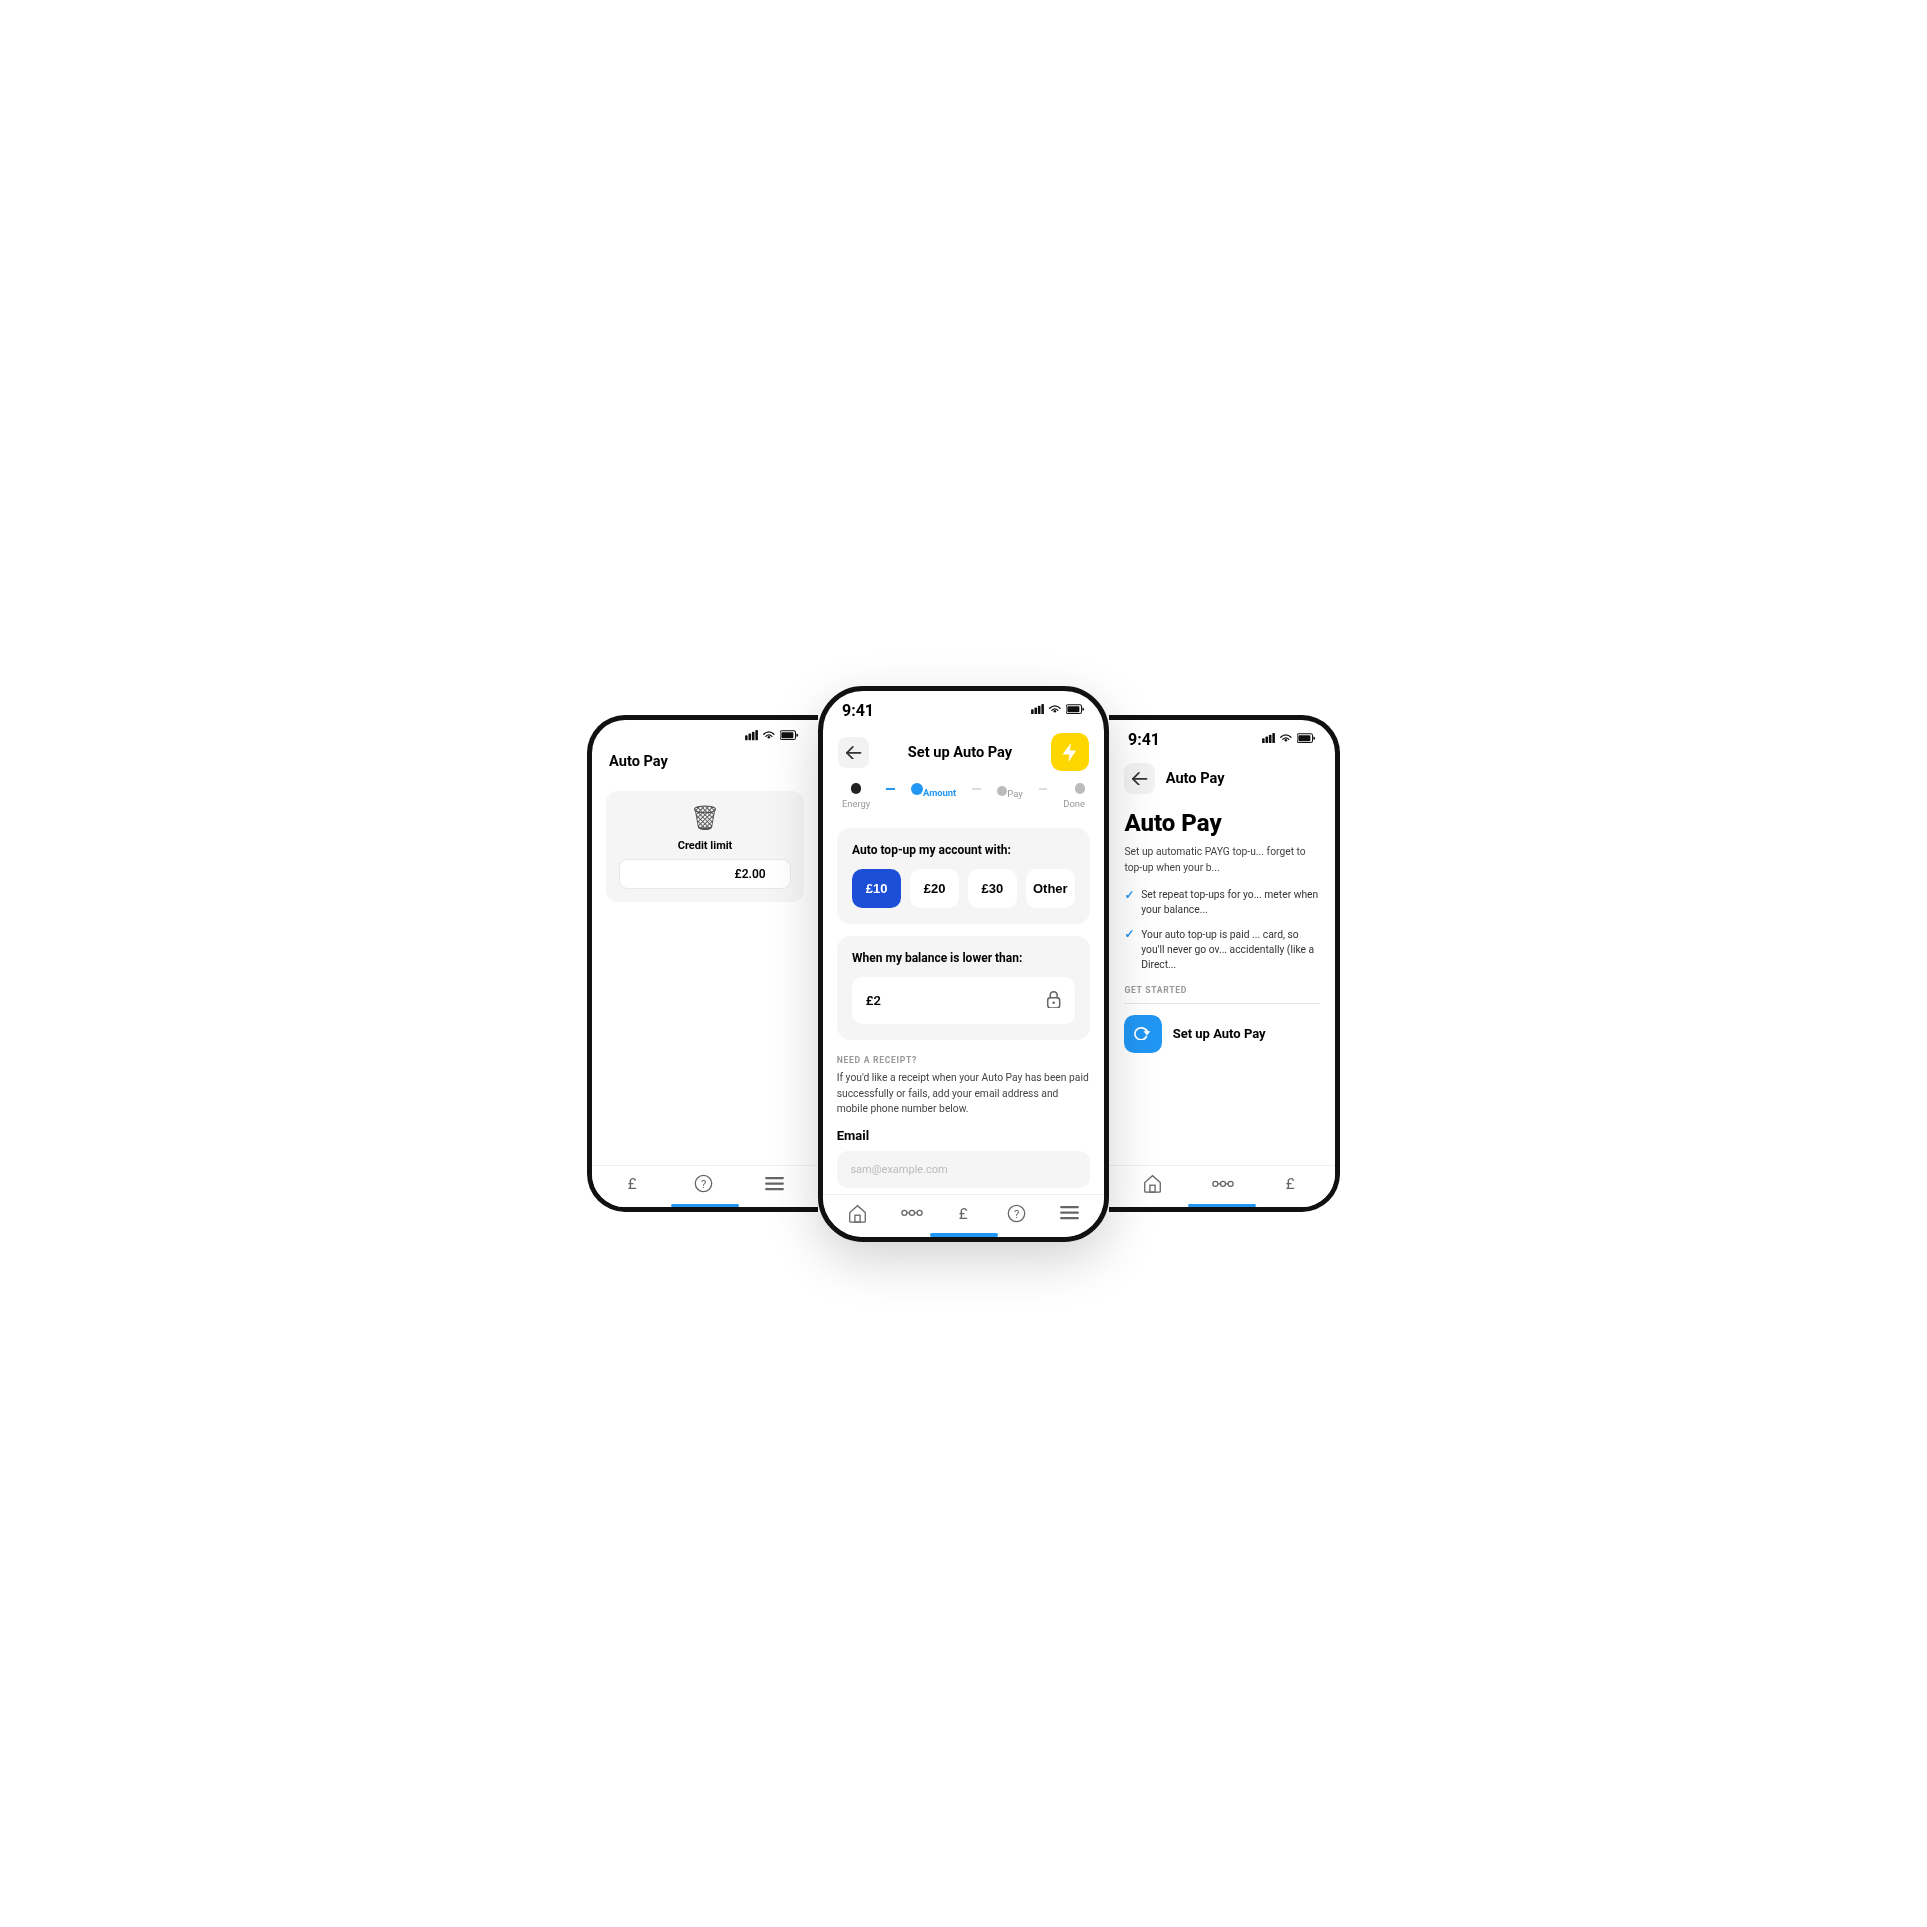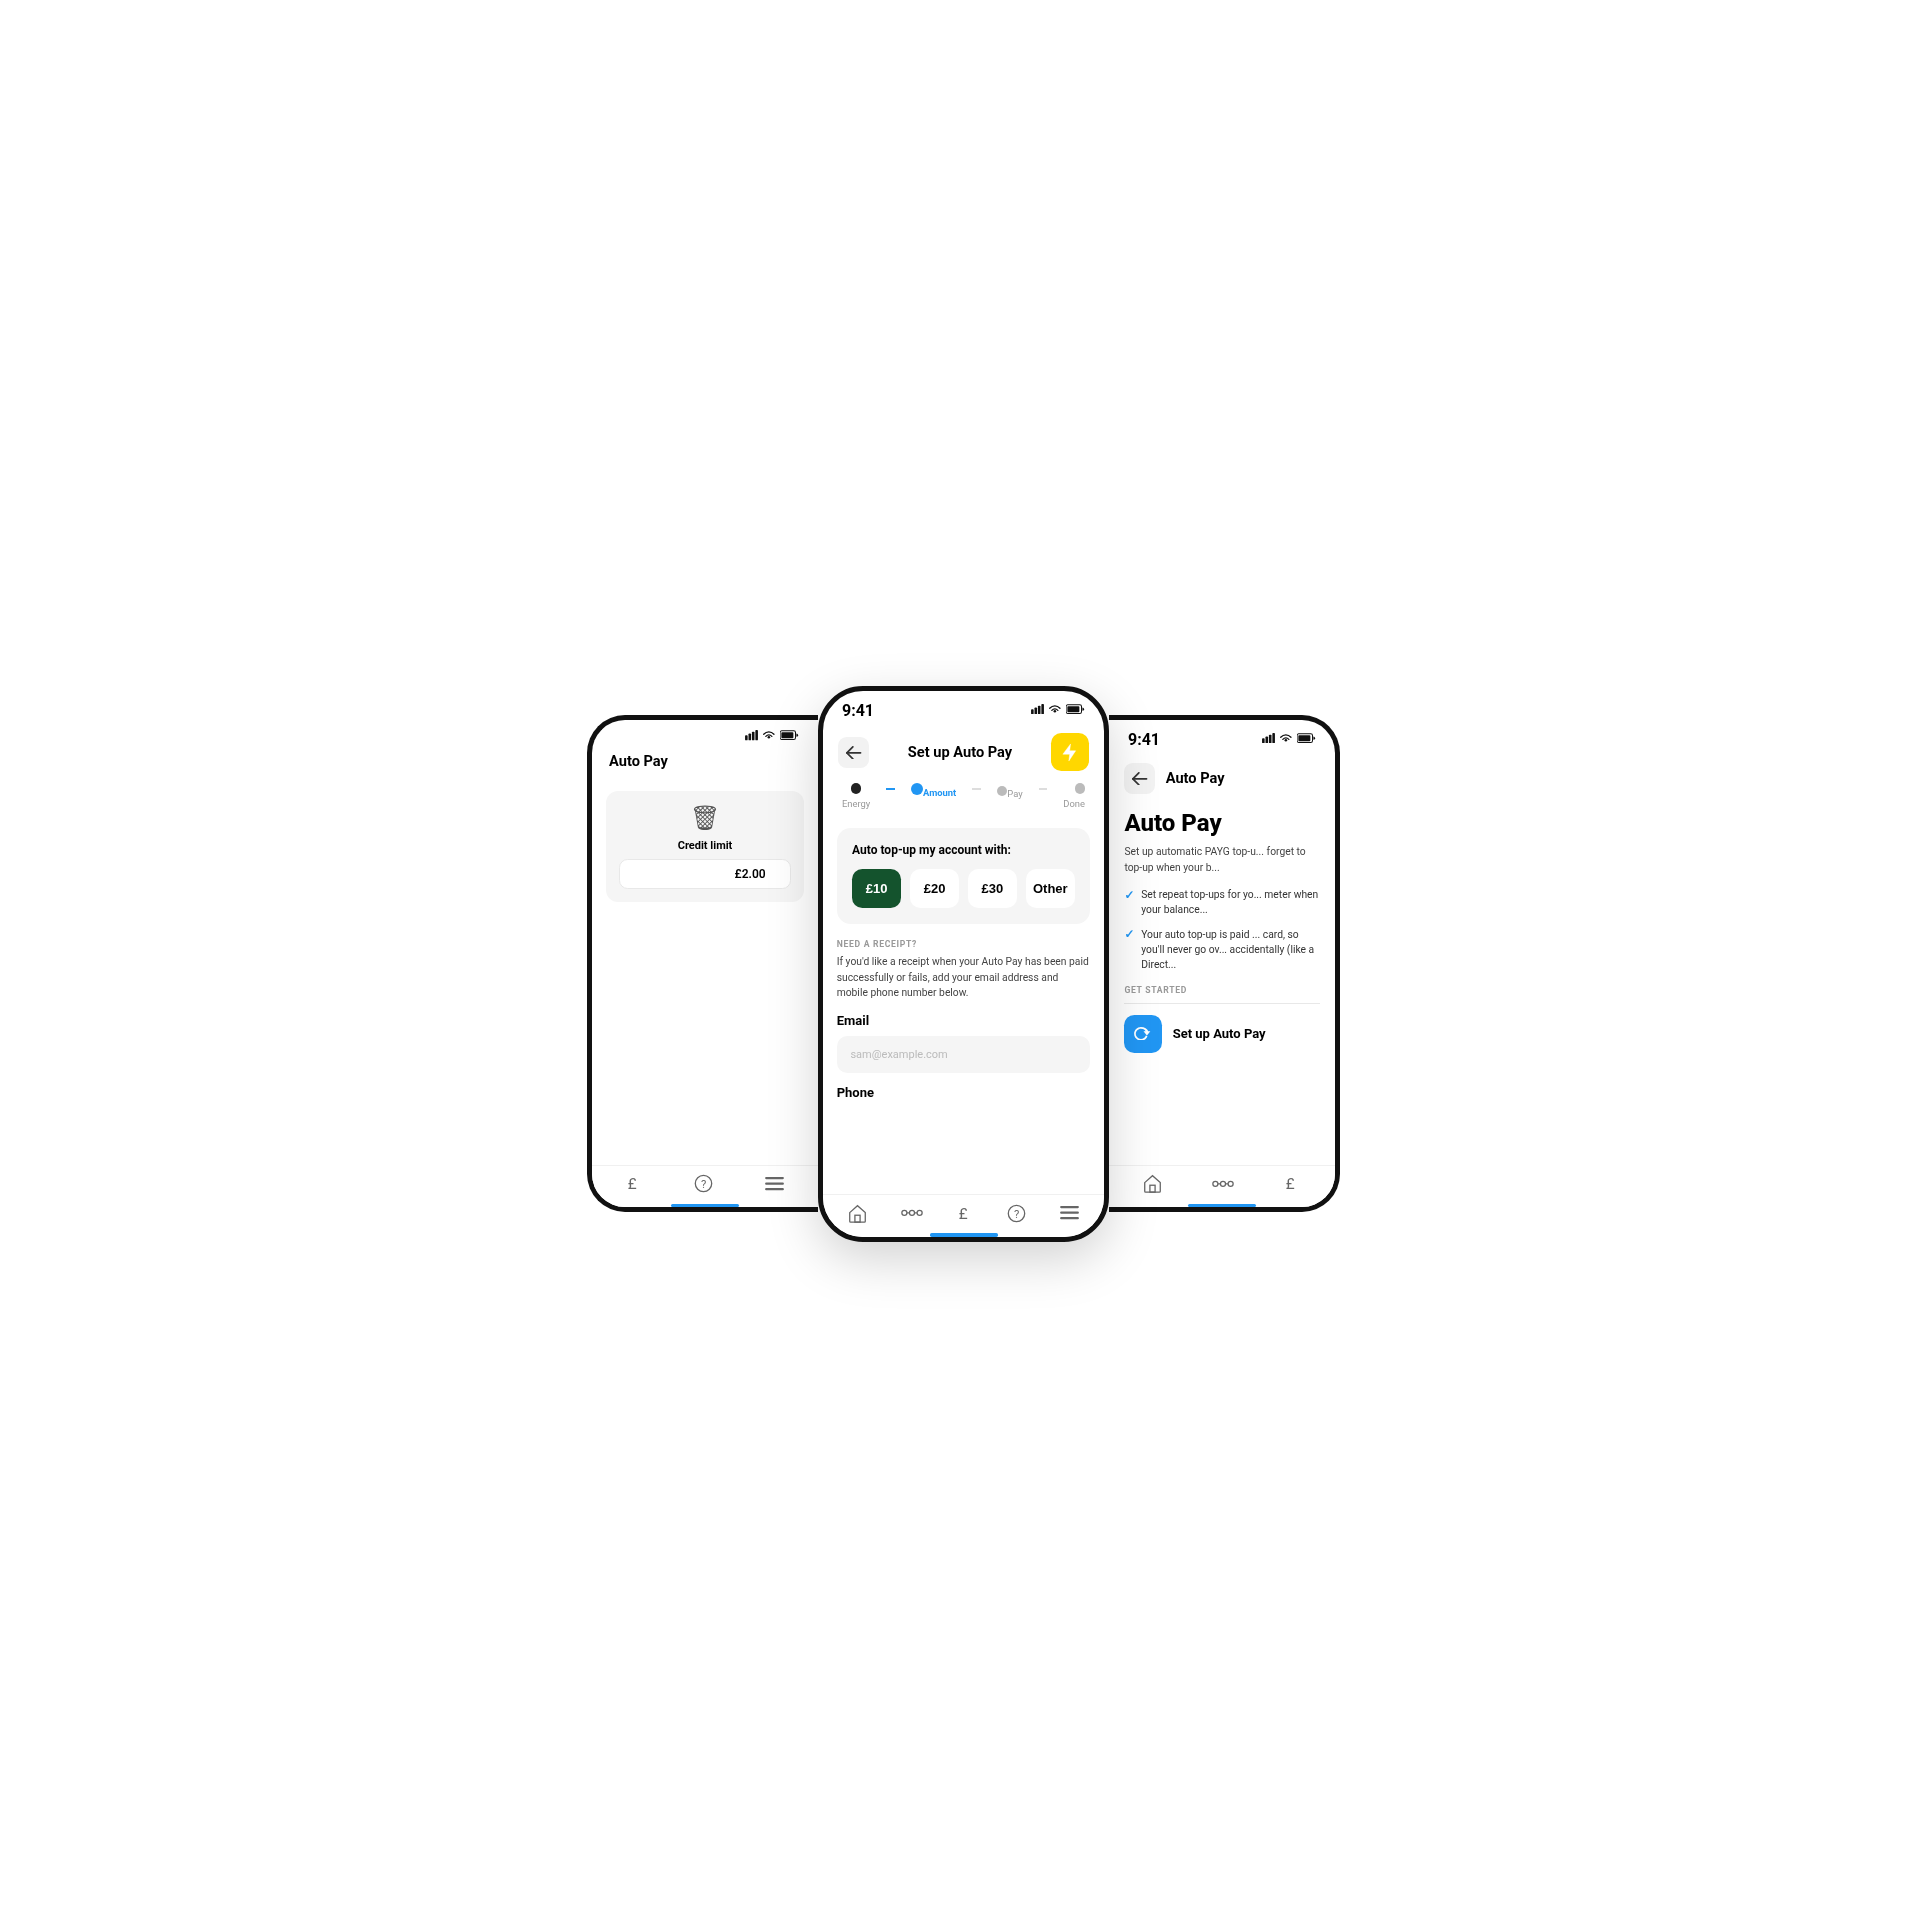--- a/index.html
+++ b/index.html
@@ -167,21 +167,21 @@
       flex: 1;
       padding: 12px 5.1px;
       border-radius: 10.3px;
       text-align: center;
       font-size: 13px;
       font-weight: 700;
       background: #fff;
       border: none;
       cursor: pointer;
     }
-    .amount-btn.selected { background: #14532d; color: #fff; }
+    .amount-btn.selected { background: #1d4ed8; color: #fff; }
 
     .balance-input-row {
       display: flex;
       align-items: center;
       justify-content: space-between;
       background: #fff;
       border-radius: 10.3px;
       padding: 12px 13.7px;
     }
     .balance-val { font-size: 13px; font-weight: 600; }
@@ -390,20 +390,33 @@
     <div class="card">
       <div class="card-title">Auto top-up my account with:</div>
       <div class="amount-options">
         <button class="amount-btn selected">£10</button>
         <button class="amount-btn">£20</button>
         <button class="amount-btn">£30</button>
         <button class="amount-btn">Other</button>
       </div>
     </div>
 
+    <div class="card">
+      <div class="card-title">When my balance is lower than:</div>
+      <div class="balance-input-row">
+        <span class="balance-val">£2</span>
+        <span class="lock-icon">
+          <svg width="15.4" height="19" viewBox="0 0 18 22">
+              <rect x="2" y="10" width="14" height="12" rx="3" fill="none" stroke="#666" stroke-width="1.8"></rect>
+              <path d="M5 10V7a4 4 0 018 0v3" fill="none" stroke="#666" stroke-width="1.8" stroke-linecap="round"></path>
+              <circle cx="9" cy="16" r="1.5" fill="#666"></circle>
+            </svg>
+        </span>
+      </div>
+    </div>
 
     <div class="receipt-section">
       <div class="receipt-label">NEED A RECEIPT?</div>
       <div class="receipt-desc">If you'd like a receipt when your Auto Pay has been paid successfully or fails, add your email address and mobile phone number below.</div>
       <div class="input-label">Email</div>
       <div class="input-field">
         <span style="color:#bbb;">sam@example.com</span>
       </div>
       <div class="input-label">Phone</div>
     </div>

